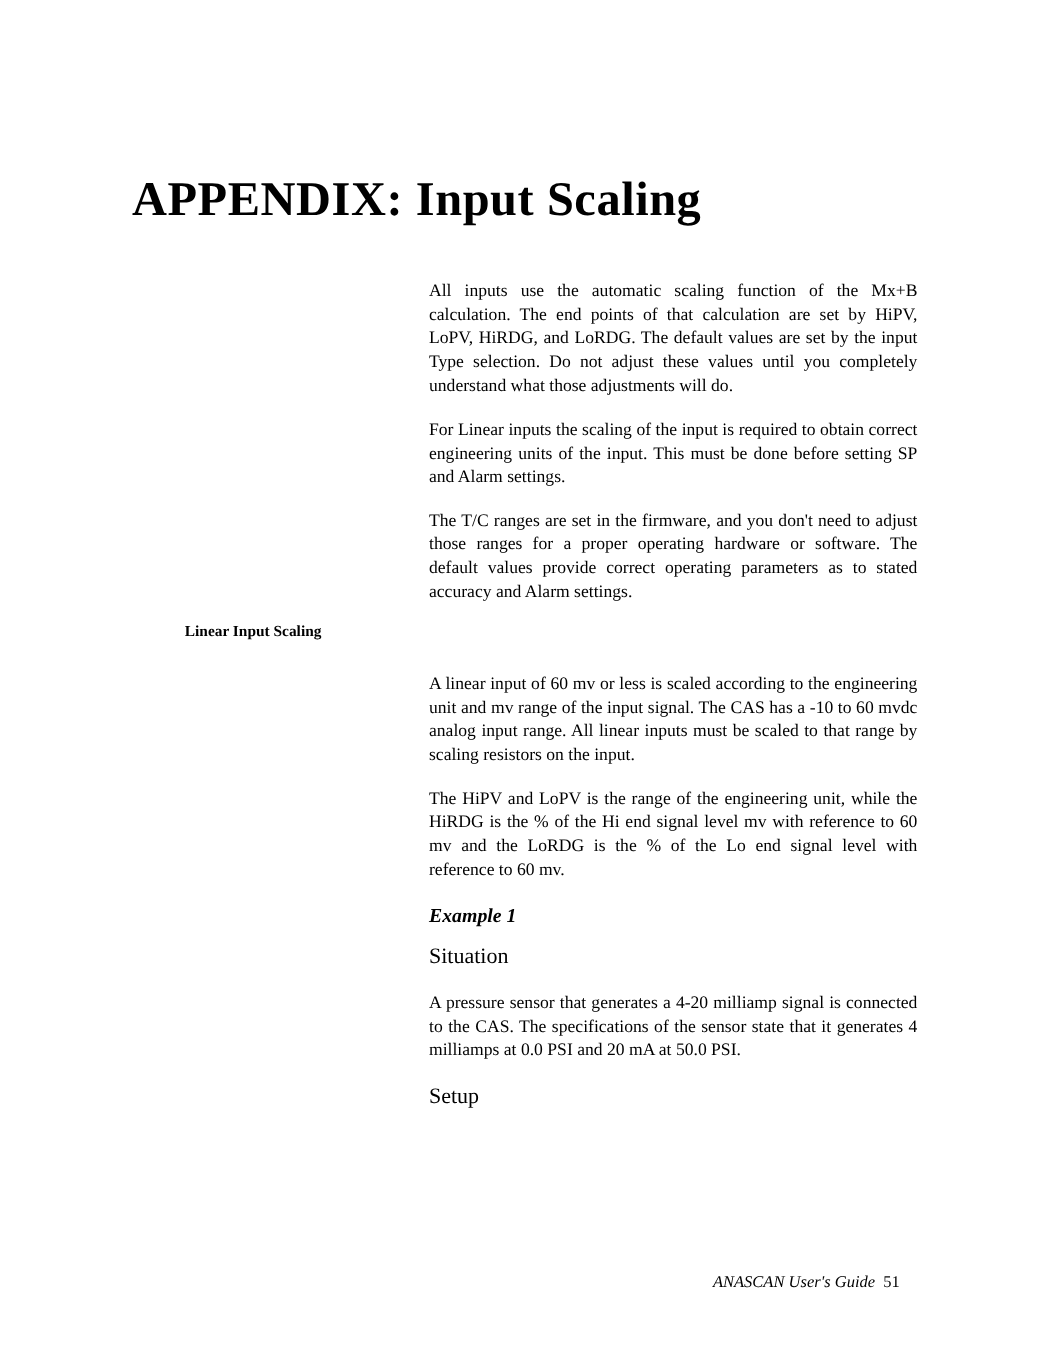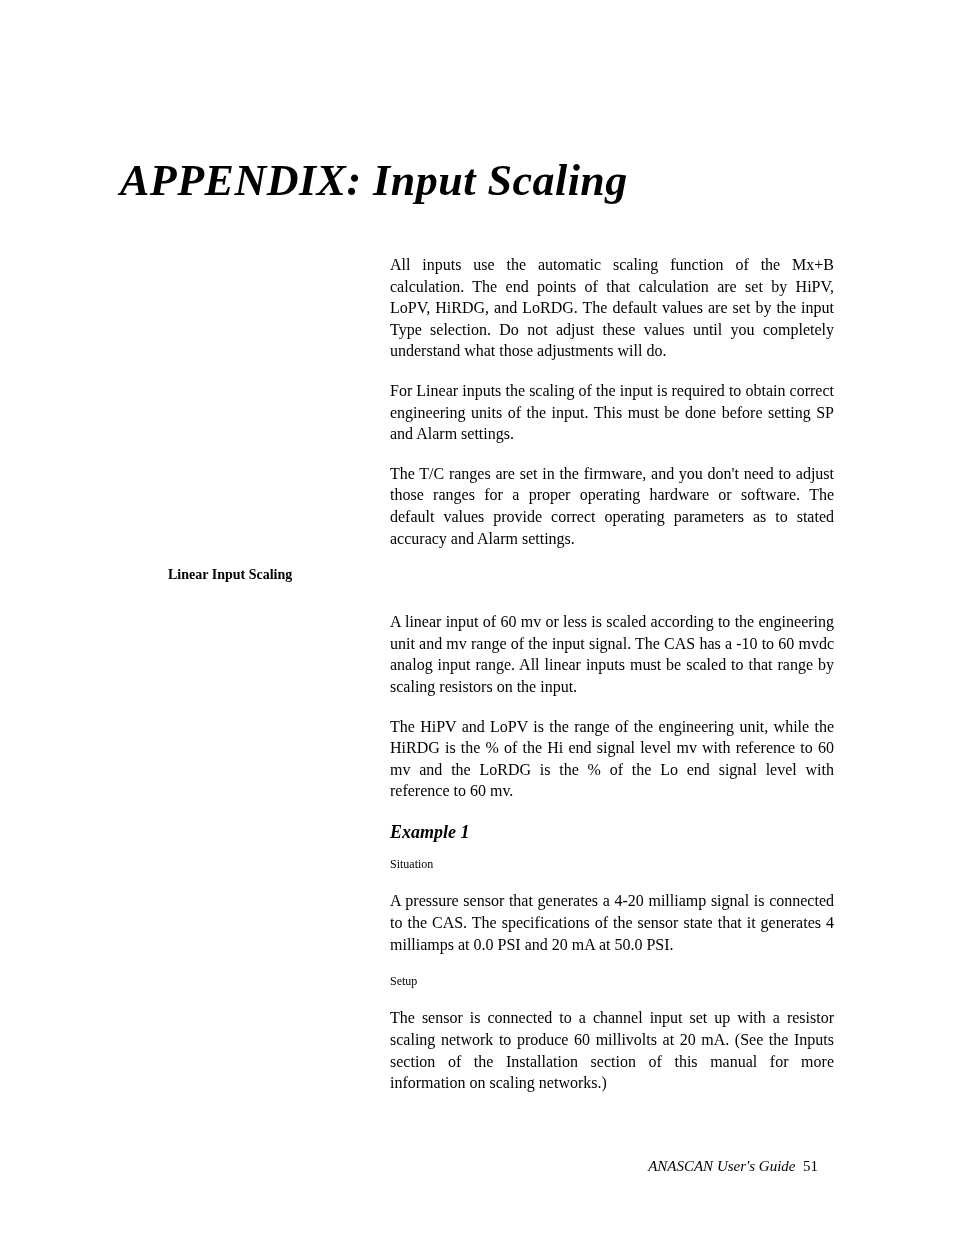--- a/index.html
+++ b/index.html
@@ -16,21 +16,20 @@
       position: relative;
     }
     .page {
       padding: 155px 120px 80px 120px;
       height: 100%;
       position: relative;
     }
     .title {
       font-size: 44px;
       font-weight: bold;
-      font-style: italic;
       margin-bottom: 48px;
       letter-spacing: 0.5px;
     }
     .body-text {
       margin-left: 270px;
       font-size: 16px;
       line-height: 1.35;
       text-align: justify;
     }
     .body-text p {
@@ -44,21 +43,21 @@
       margin-bottom: 28px;
       margin-left: 48px;
     }
     .subsection-heading {
       font-style: italic;
       font-size: 18px;
       margin-bottom: 12px;
       margin-top: 4px;
     }
     .label-text {
-      font-size: 12px;
+      font-size: 20px;
       margin-bottom: 14px;
     }
     .footer {
       position: absolute;
       bottom: 60px;
       right: 136px;
       font-style: italic;
       font-size: 15px;
     }
     .footer .page-num {
@@ -82,19 +81,18 @@
   <div class="body-text">
     <p>A linear input of 60 mv or less is scaled according to the engineering unit and mv range of the input signal. The CAS has a -10 to 60 mvdc analog input range. All linear inputs must be scaled to that range by scaling resistors on the input.</p>
     <p>The HiPV and LoPV is the range of the engineering unit, while the HiRDG is the % of the Hi end signal level mv with reference to 60 mv and the LoRDG is the % of the Lo end signal level with reference to 60 mv.</p>
 
     <h3 class="subsection-heading">Example 1</h3>
 
     <p class="label-text">Situation</p>
     <p>A pressure sensor that generates a 4-20 milliamp signal is connected to the CAS. The specifications of the sensor state that it generates 4 milliamps at 0.0 PSI and 20 mA at 50.0 PSI.</p>
 
     <p class="label-text">Setup</p>
-    <p>The sensor is connected to a channel input set up with a resistor scaling network to produce 60 millivolts at 20 mA. (See the Inputs section of the Installation section of this manual for more information on scaling networks.)</p>
   </div>
 
   <div class="footer">
     <span>ANASCAN User's Guide</span>&nbsp;&nbsp;<span class="page-num">51</span>
   </div>
 </div>
 
 </body></html>

